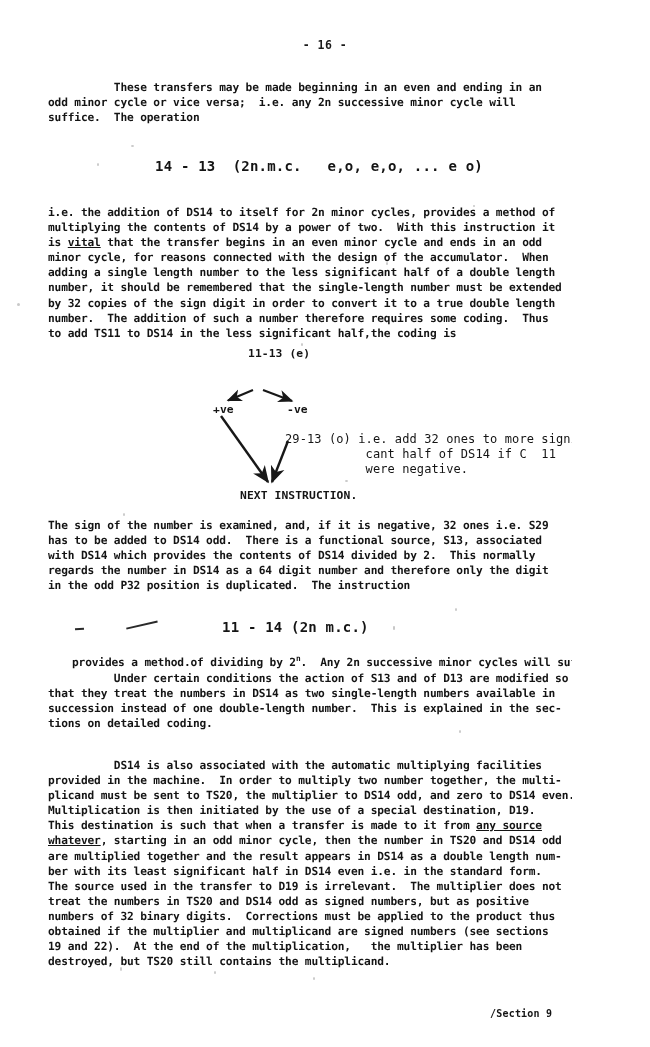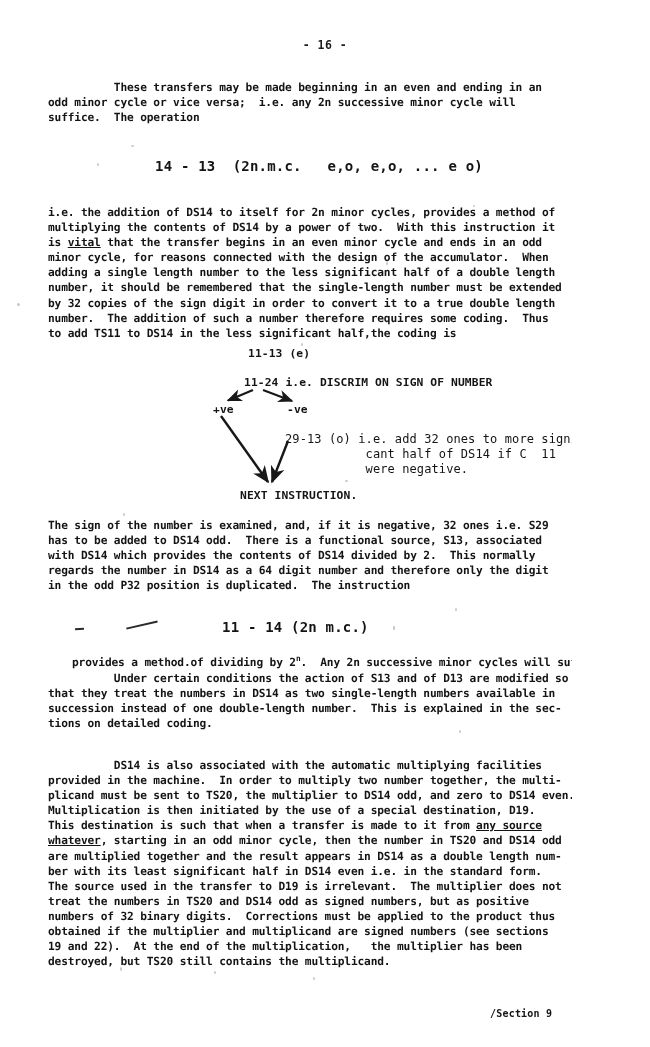--- a/index.html
+++ b/index.html
@@ -113,21 +113,20 @@
 suffice.  The operation</div>
 
   <div class="centered-formula" style="left:155px; top:158px;">14 - 13  (2n.m.c.   e,o, e,o, ... e o)</div>
 
   <div class="body-text" style="left:48px; top:205px; width:585px;"><span>i.e. the addition of DS14 to itself for 2n minor cycles, provides a method of</span><br><span>multiplying the contents of DS14 by a power of two.  With this instruction it</span><br><span>is </span><span class="u">vital</span><span> that the transfer begins in an even minor cycle and ends in an odd</span><br><span>minor cycle, for reasons connected with the design of the accumulator.  When</span><br><span>adding a single length number to the less significant half of a double length</span><br><span>number, it should be remembered that the single-length number must be extended</span><br><span>by 32 copies of the sign digit in order to convert it to a true double length</span><br><span>number.  The addition of such a number therefore requires some coding.  Thus</span><br><span>to add TS11 to DS14 in the less significant half,the coding is</span></div>
 
   <div class="diagram">
 
     <div class="diagram-label" style="left:248px; top:7px;">11-13 (e)</div>
 
-    <div class="diagram-label" style="left:244px; top:36px;">11-24 i.e. DISCRIM ON SIGN OF NUMBER</div>
 
     <div class="diagram-label" style="left:213px; top:63px;">+ve</div>
     <div class="diagram-label" style="left:287px; top:63px;">-ve</div>
 
     <div class="diagram-note" style="left:285px; top:92px;">29-13 (o) i.e. add 32 ones to more signifi-
            cant half of DS14 if C  11
            were negative.</div>
 
     <div class="diagram-label" style="left:240px; top:149px;">NEXT INSTRUCTION.</div>
 

